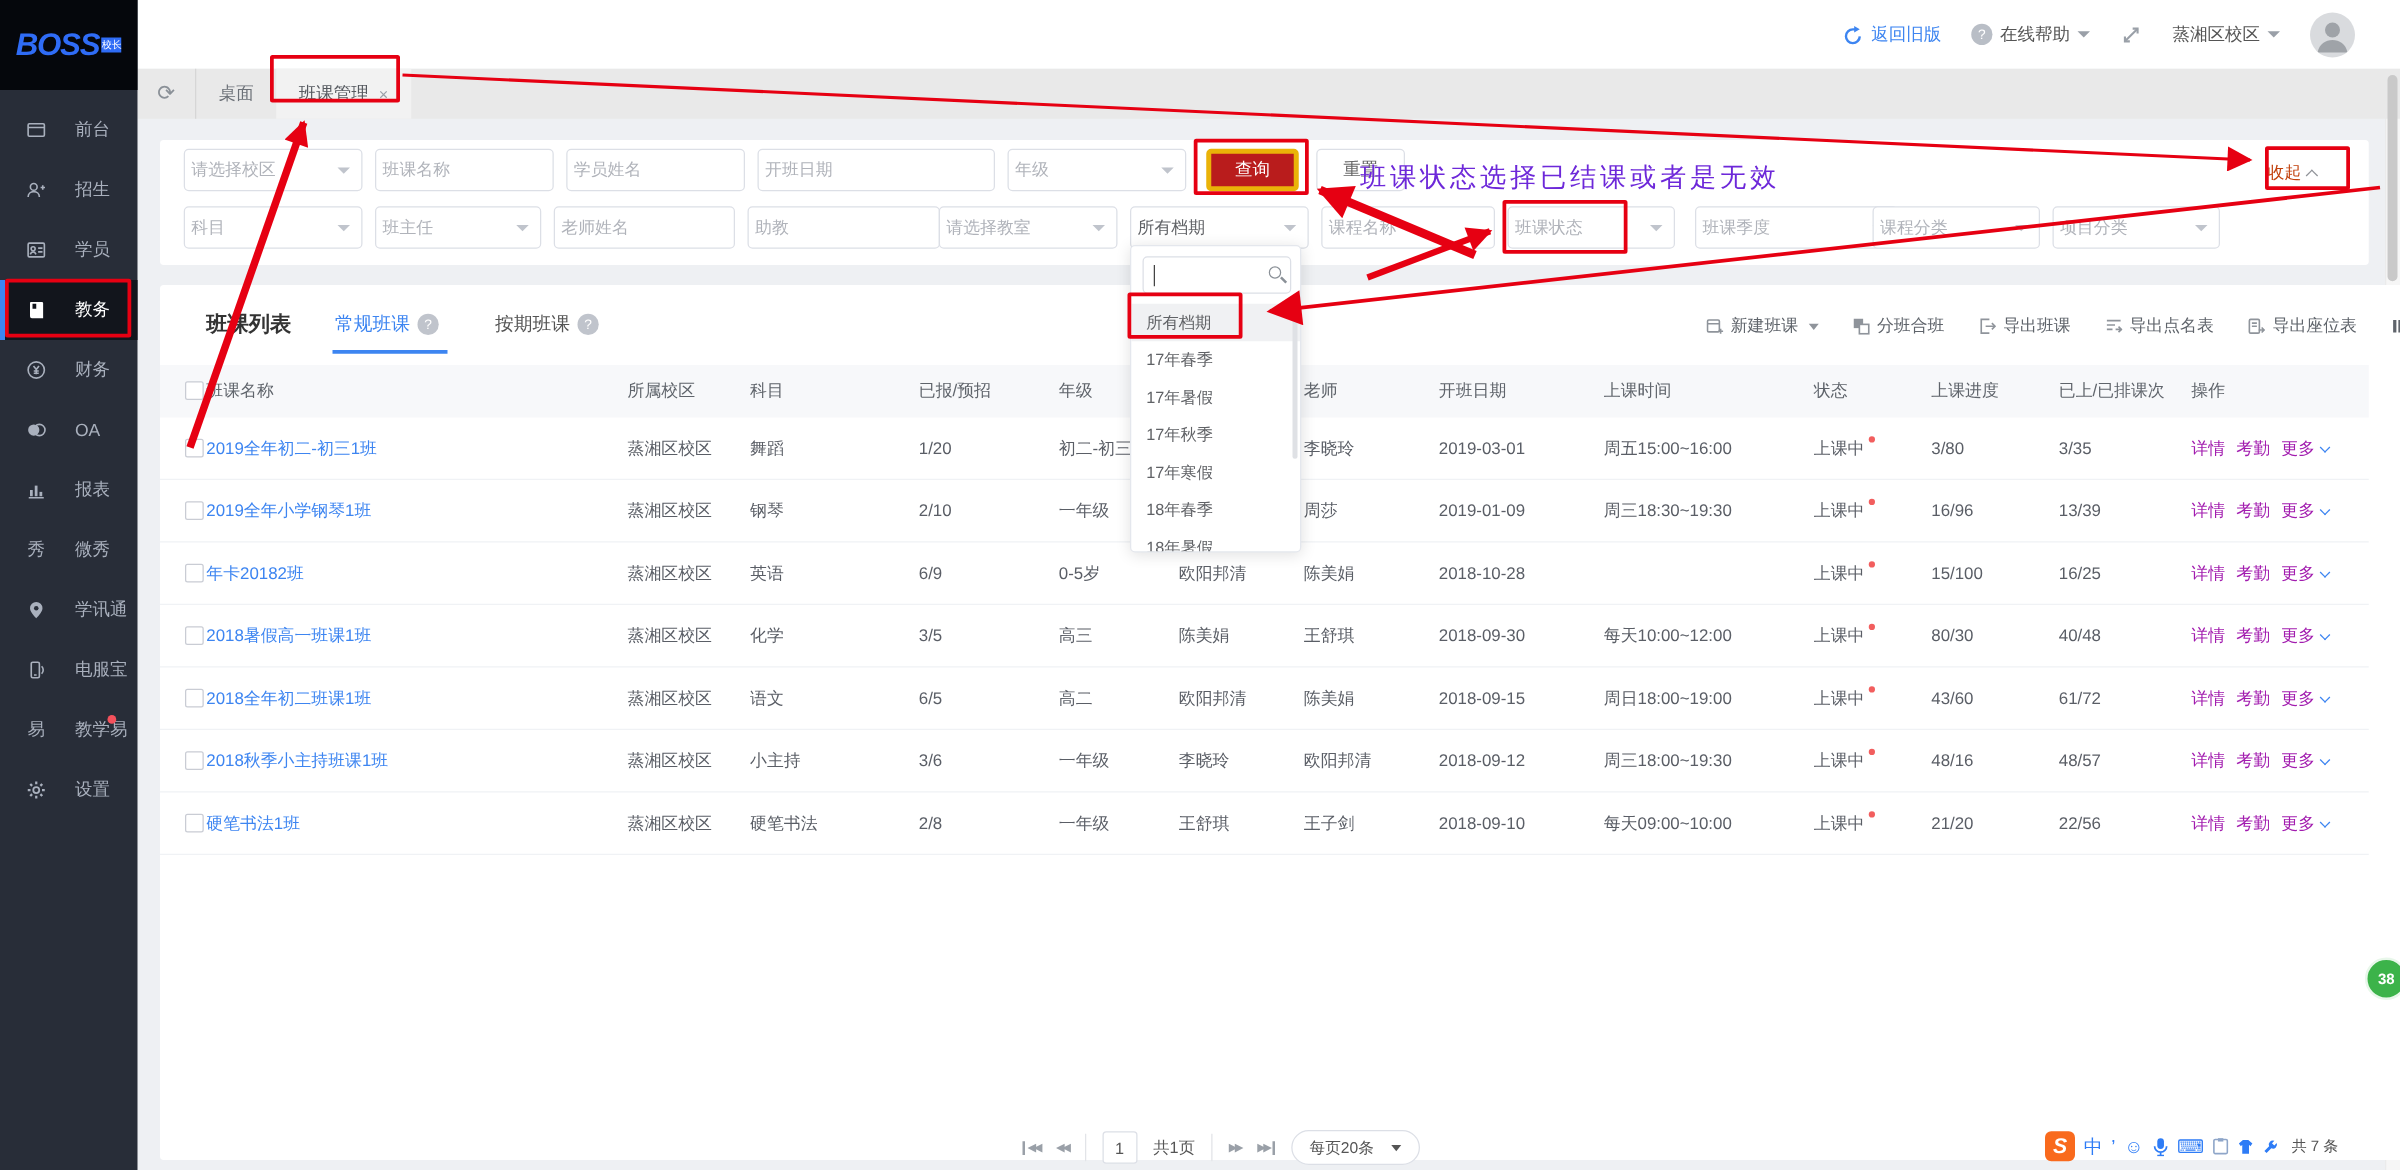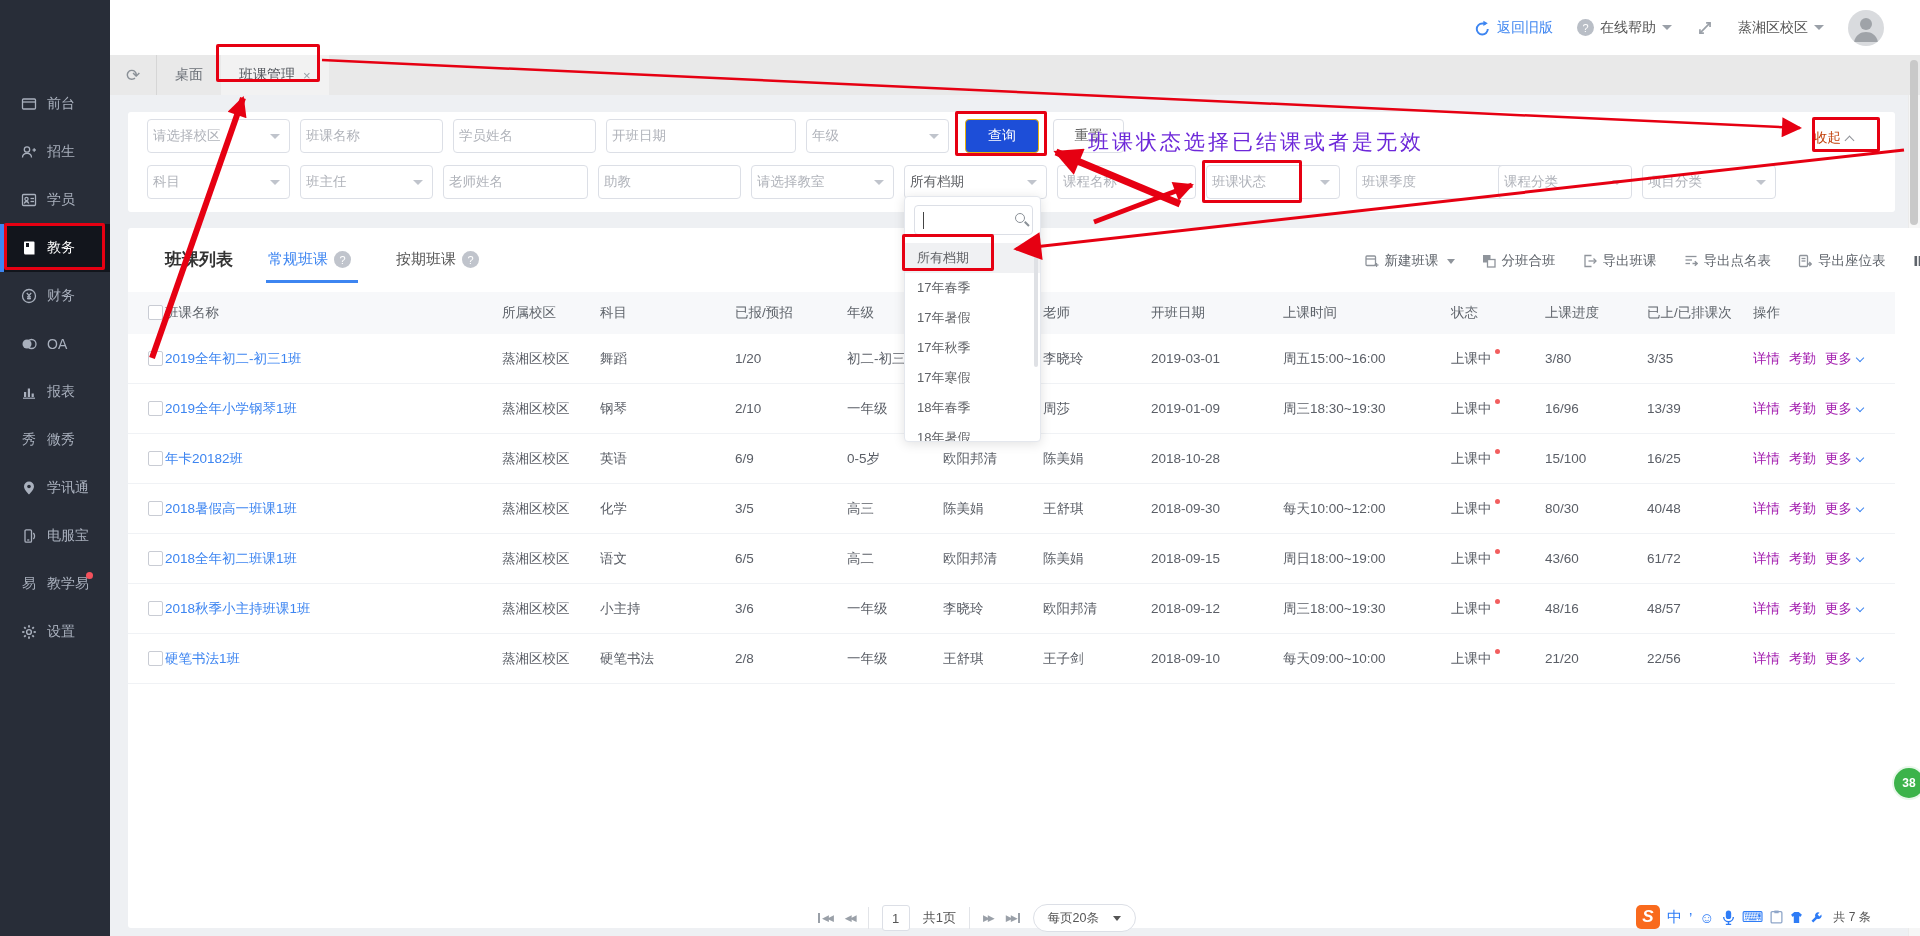--- a/index.html
+++ b/index.html
@@ -4,21 +4,21 @@
 <style>
 *{margin:0;padding:0;box-sizing:border-box}
 html,body{width:1920px;height:936px;font-family:"Liberation Sans","DejaVu Sans",sans-serif}
 #app{position:relative;width:1920px;height:936px;background:#eef0f3;overflow:hidden}
 
 .sidebar{position:absolute;left:0;top:0;width:110px;height:936px;background:#282d38;z-index:10}
 .logo{position:absolute;left:0;top:0;width:110px;height:72px;background:#05070c;display:flex;align-items:center;justify-content:center;gap:2px}
 .logo-text{color:#2f6cf6;font-weight:bold;font-size:25px;letter-spacing:-1px;font-style:italic}
 .logo-suffix{background:#2f6cf6;color:#fff;font-size:8px;width:16px;line-height:1.15;padding:1px 0;text-align:center}
 .menu{position:absolute;top:80px;left:0;width:110px}
-.mi{height:48px;display:flex;align-items:center;padding-left:20px;gap:9px;color:#a9b0bd;font-size:14px;cursor:pointer;position:relative}
+.mi{height:48px;display:flex;align-items:center;padding-left:20px;gap:22px;color:#a9b0bd;font-size:14px;cursor:pointer;position:relative}
 .mi.active{background:#12151c;color:#fff;border-left:4px solid #3d85f1;padding-left:16px}
 .micon{width:18px;height:16px;display:inline-flex;align-items:center;justify-content:center;font-size:14px;flex:0 0 18px}
 .mi .rdot{position:absolute;left:86px;top:12px;width:7px;height:7px;border-radius:50%;background:#f4515c}
 
 .topbar{position:absolute;left:110px;top:0;width:1810px;height:55px;background:#fff;z-index:5}
 .topbar-right{position:absolute;right:36px;top:0;height:55px;display:flex;align-items:center;gap:24px;font-size:14px;color:#555}
 .tb-item{display:flex;align-items:center;gap:6px;cursor:pointer;white-space:nowrap}
 .blue{color:#3d85f1}
 .qmark{width:17px;height:17px;border-radius:50%;background:#b9bec6;color:#fff;font-size:11px;display:inline-flex;align-items:center;justify-content:center}
 .caret-d{width:0;height:0;border-left:5px solid transparent;border-right:5px solid transparent;border-top:5px solid #9aa0a8;display:inline-block}
@@ -32,21 +32,21 @@
 .tclose{color:#9aa0a8;font-size:13px}
 
 .card{position:absolute;background:#fff;border-radius:3px}
 .filter-card{left:128px;top:112px;width:1767px;height:100px;z-index:6}
 .list-card{left:128px;top:228px;width:1887px;height:700px;z-index:6}
 
 .fw{position:absolute;height:34px;border:1px solid #dcdfe6;border-radius:4px;background:#fff;display:flex;align-items:center;padding:0 5px;font-size:13.5px;color:#b0b3ba;cursor:pointer;white-space:nowrap}
 .fw.hasval{color:#606266}
 .fw .scaret{position:absolute;right:9px;top:14px;width:0;height:0;border-left:5px solid transparent;border-right:5px solid transparent;border-top:5px solid #c0c4cc}
 .btn{position:absolute;height:34px;border-radius:4px;font-size:14px;display:flex;align-items:center;justify-content:center;cursor:pointer}
-.btn-primary{background:#1d4ed8;color:#fff;border:1px solid #eab308}
+.btn-primary{background:#b91c1c;color:#fff;border:4px solid #eab308}
 .btn-plain{background:#fff;color:#666;border:1px solid #dcdfe6}
 .collapse{position:absolute;left:1686px;top:17px;color:#c2410c;font-size:13.5px;display:flex;align-items:center;gap:5px;cursor:pointer}
 .chev-up{width:7px;height:7px;border-left:1px solid #909399;border-top:1px solid #909399;transform:rotate(45deg);margin-top:4px}
 
 .ltitle{position:absolute;left:37px;top:20px;font-size:17px;font-weight:bold;color:#333}
 .ltab{position:absolute;top:22px;font-size:15px;display:flex;align-items:center;gap:6px;cursor:pointer;color:#555}
 .ltab.on{color:#3d85f1}
 .ltab-line{position:absolute;left:138px;top:52px;width:92px;height:3px;background:#3d85f1}
 .toolbar{position:absolute;right:42px;top:24px;display:flex;align-items:center;gap:27px}
 .tool{display:flex;align-items:center;gap:6px;font-size:13.5px;color:#5f646b;cursor:pointer;white-space:nowrap}
@@ -96,20 +96,24 @@
 .slogo{width:24px;height:24px;background:#f96a1d;border-radius:5px;color:#fff;font-weight:bold;font-size:17px;font-style:italic;display:flex;align-items:center;justify-content:center}
 .iico{color:#2e7cf6;font-size:15px;display:inline-flex;align-items:center;justify-content:center}
 .itotal{font-size:12px;color:#555;margin-left:3px;white-space:nowrap}
 </style>
 </head>
 <body>
 
 <div id="app">
 
   <aside class="sidebar">
+    <div class="logo">
+      <span class="logo-text">BOSS</span>
+      <span class="logo-suffix">校长</span>
+    </div>
     <nav class="menu">
       <div class="mi">
         <span class="micon">
             <svg width="16" height="16" viewBox="0 0 16 16" fill="none" stroke="#a9b0bd" stroke-width="1.3">
               <rect x="1.5" y="3" width="13" height="10" rx="1"></rect>
               <line x1="1.5" y1="6" x2="14.5" y2="6"></line>
             </svg>
           </span>
         <span>前台</span>
       </div>
@@ -298,21 +302,21 @@
         <span>科目</span>
         <span class="scaret"></span>
       </div>
     <div class="fw" style="left:172px;top:53px;width:133px">
         <span>班主任</span>
         <span class="scaret"></span>
       </div>
     <div class="fw" style="left:315px;top:53px;width:145px">
         <span>老师姓名</span>
       </div>
-    <div class="fw" style="left:470px;top:53px;width:143px">
+    <div class="fw" style="left:470px;top:53px;width:154px">
         <span>助教</span>
       </div>
     <div class="fw" style="left:623px;top:53px;width:143px">
         <span>请选择教室</span>
         <span class="scaret"></span>
       </div>
     <div class="fw hasval" style="left:776px;top:53px;width:143px">
         <span>所有档期</span>
         <span class="scaret"></span>
       </div>

